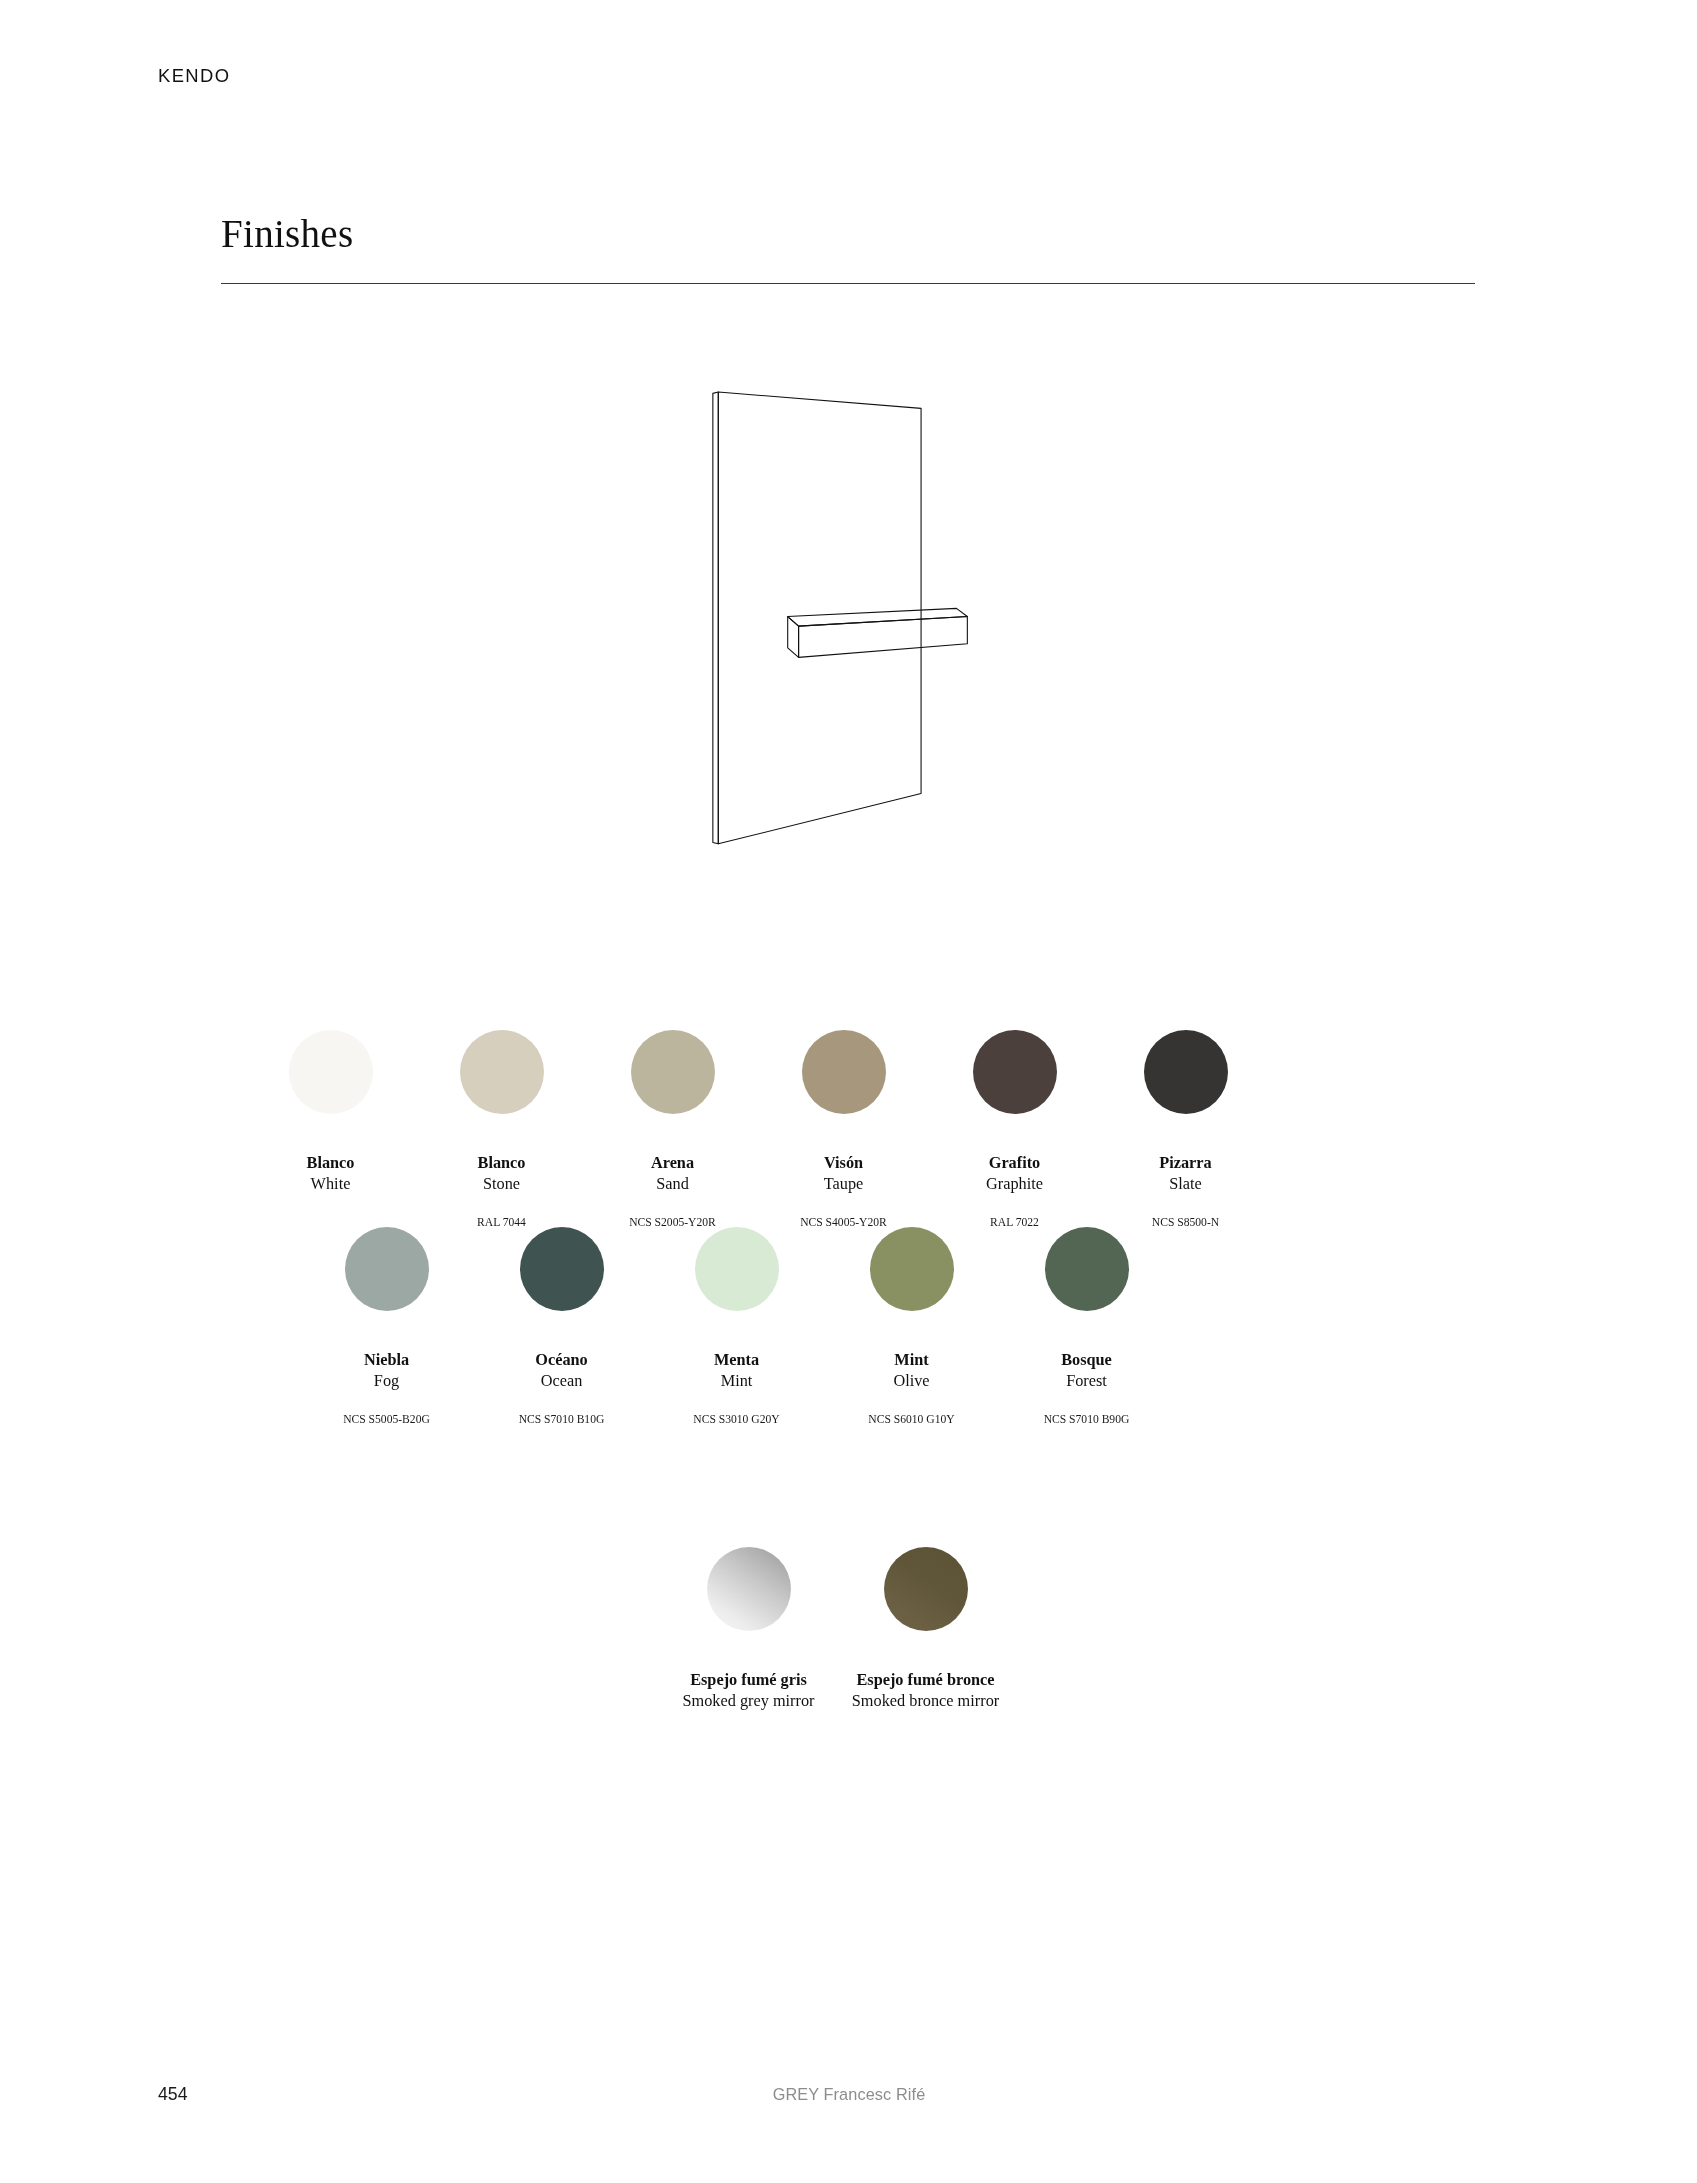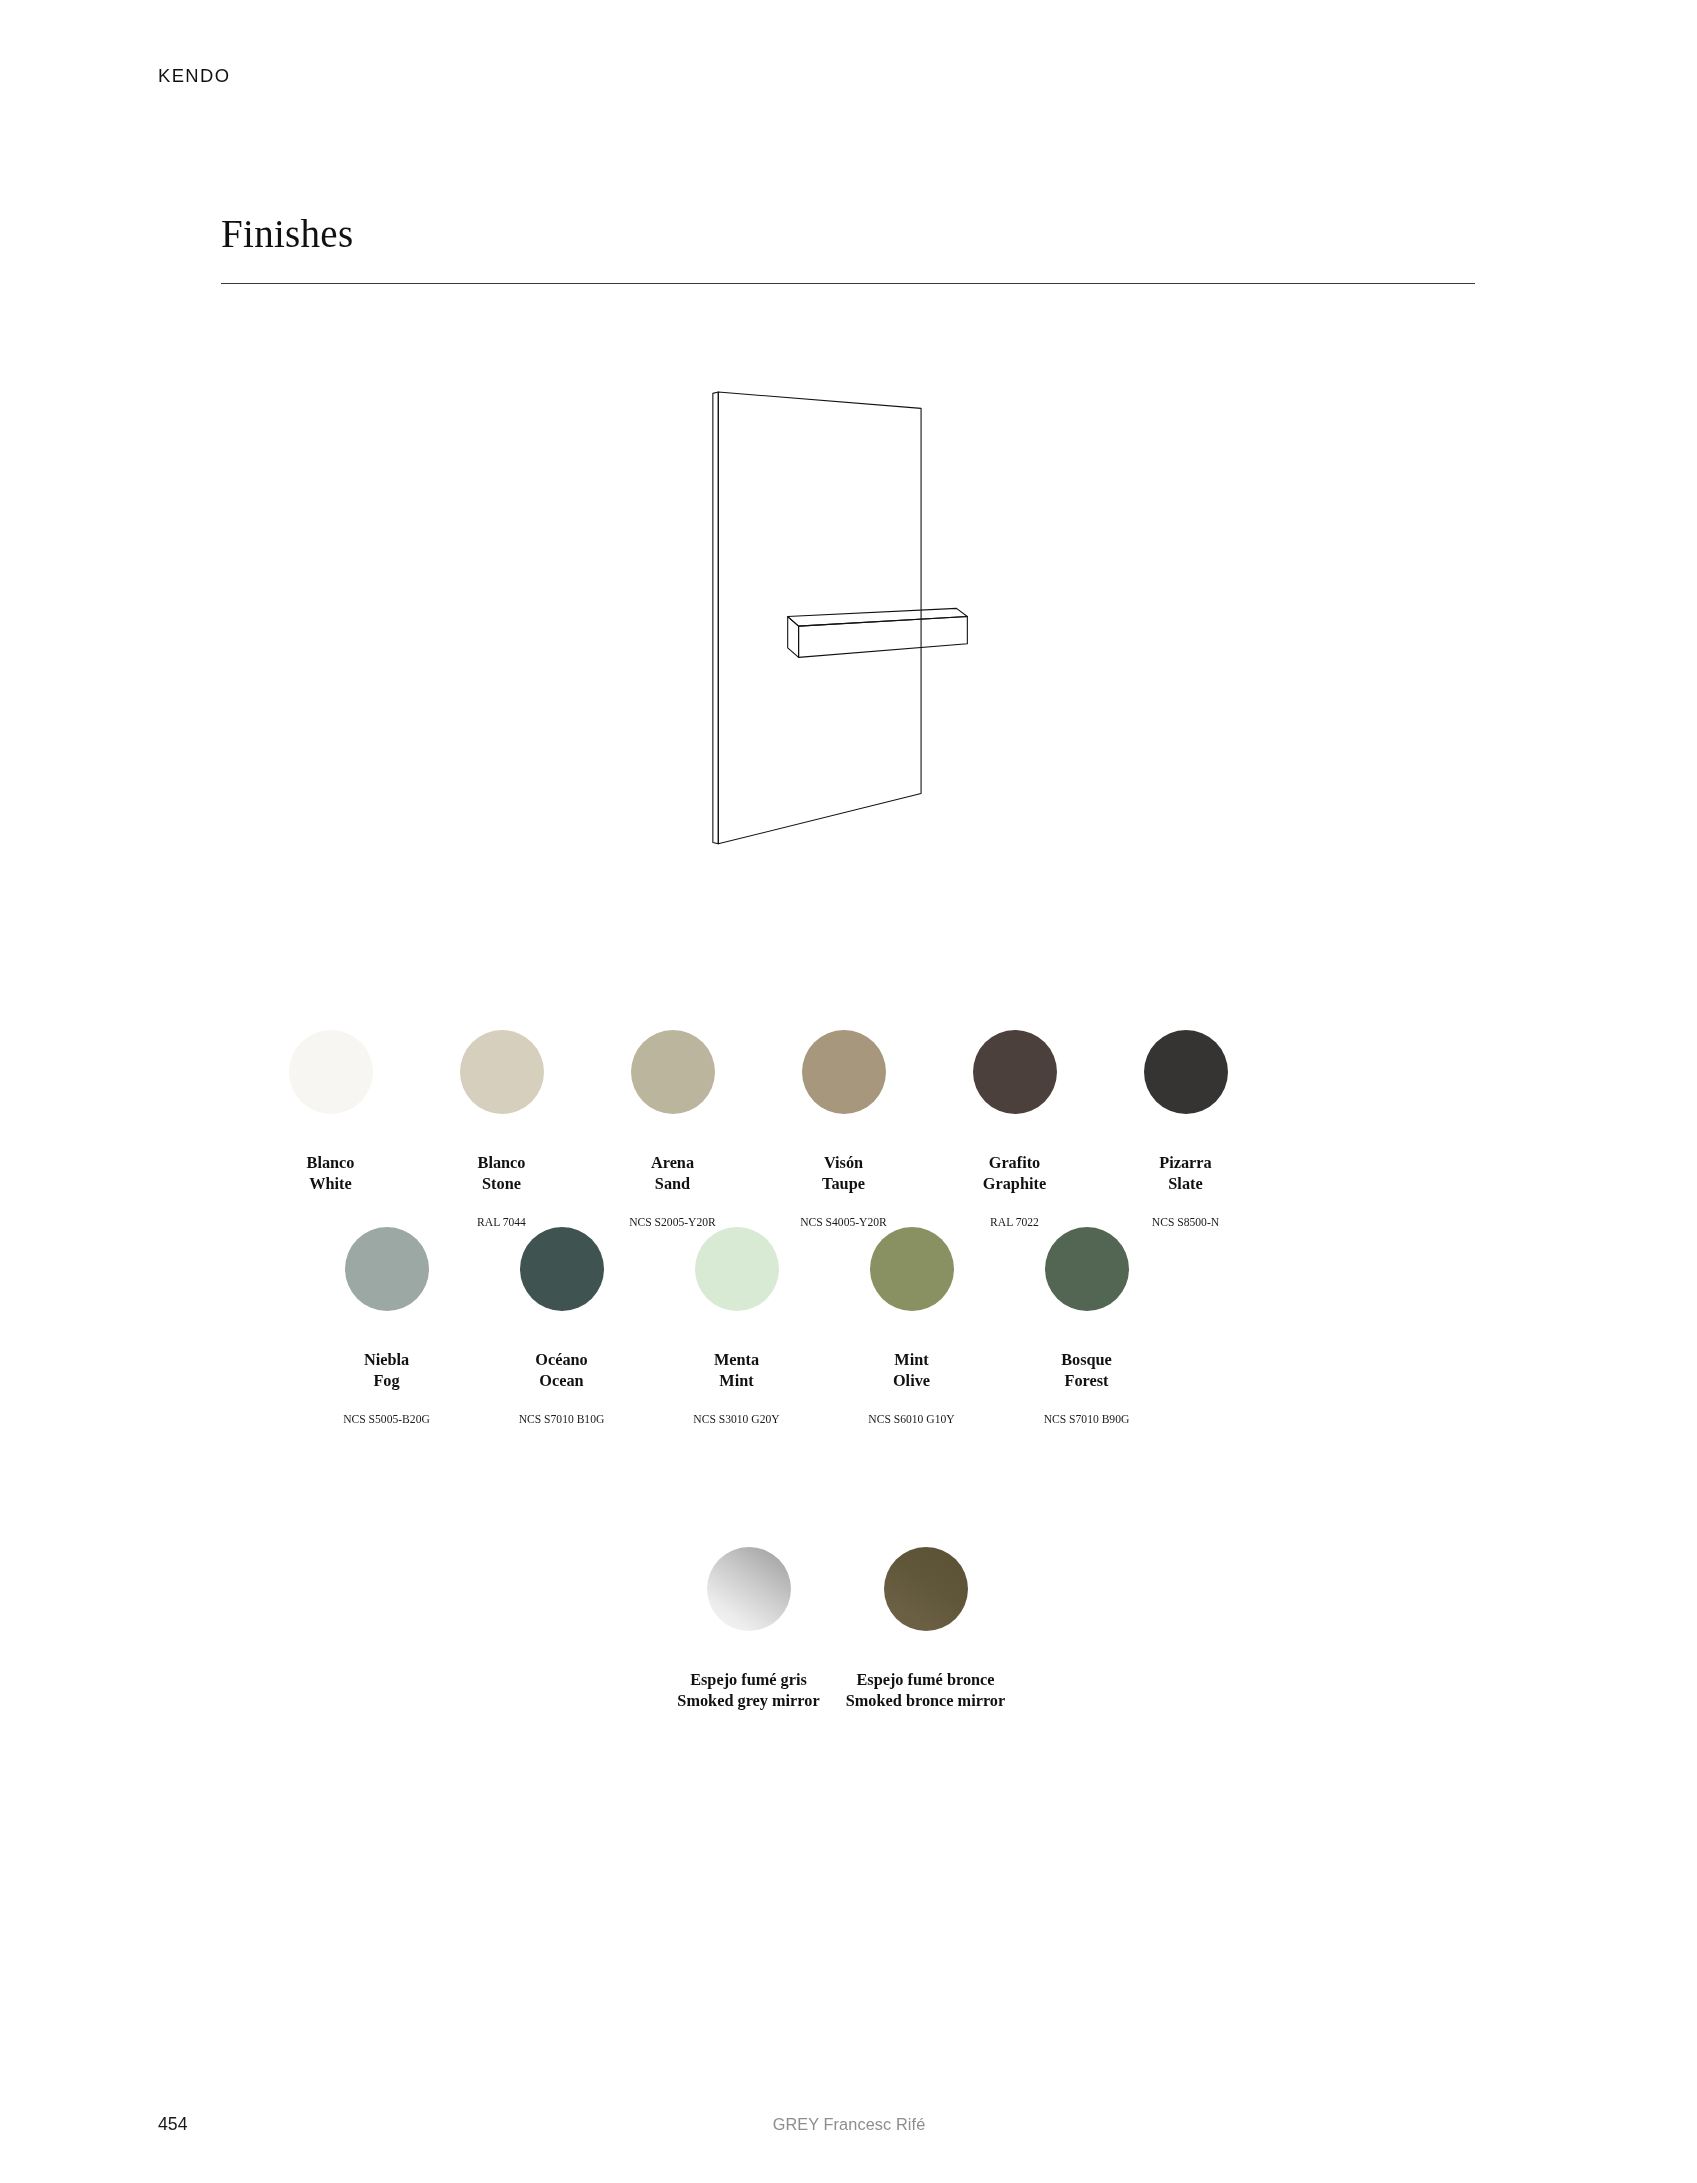--- a/index.html
+++ b/index.html
@@ -87,21 +87,21 @@
   }
   .swatch-es {
     font-family: "Liberation Serif", serif;
     font-weight: bold;
     font-size: 16.3px;
     color: #111111;
     white-space: nowrap;
   }
   .swatch-en {
     font-family: "Liberation Serif", serif;
-    font-weight: bold;
+    font-weight: normal;
     font-size: 16.3px;
     color: #111111;
     white-space: nowrap;
   }
   .swatch-code {
     font-family: "Liberation Serif", serif;
     font-size: 11.6px;
     color: #1b1b1b;
     white-space: nowrap;
     margin-top: 22px;
@@ -132,21 +132,20 @@
   #row-mirrors .swatch-es { font-size: 16.3px; }
   #row-mirrors .swatch-en { font-size: 16.3px; text-align: center; }
 
   
   .footer {
     position: absolute;
     left: 158px;
     right: 158px;
     top: 2084px;
     height: 27px;
-    margin-top: 30px;
   }
   .footer-page {
     position: absolute;
     left: 0;
     top: 0;
     font-family: "Liberation Sans", sans-serif;
     font-size: 17.7px;
     color: #1a1a1a;
   }
   .footer-center {

